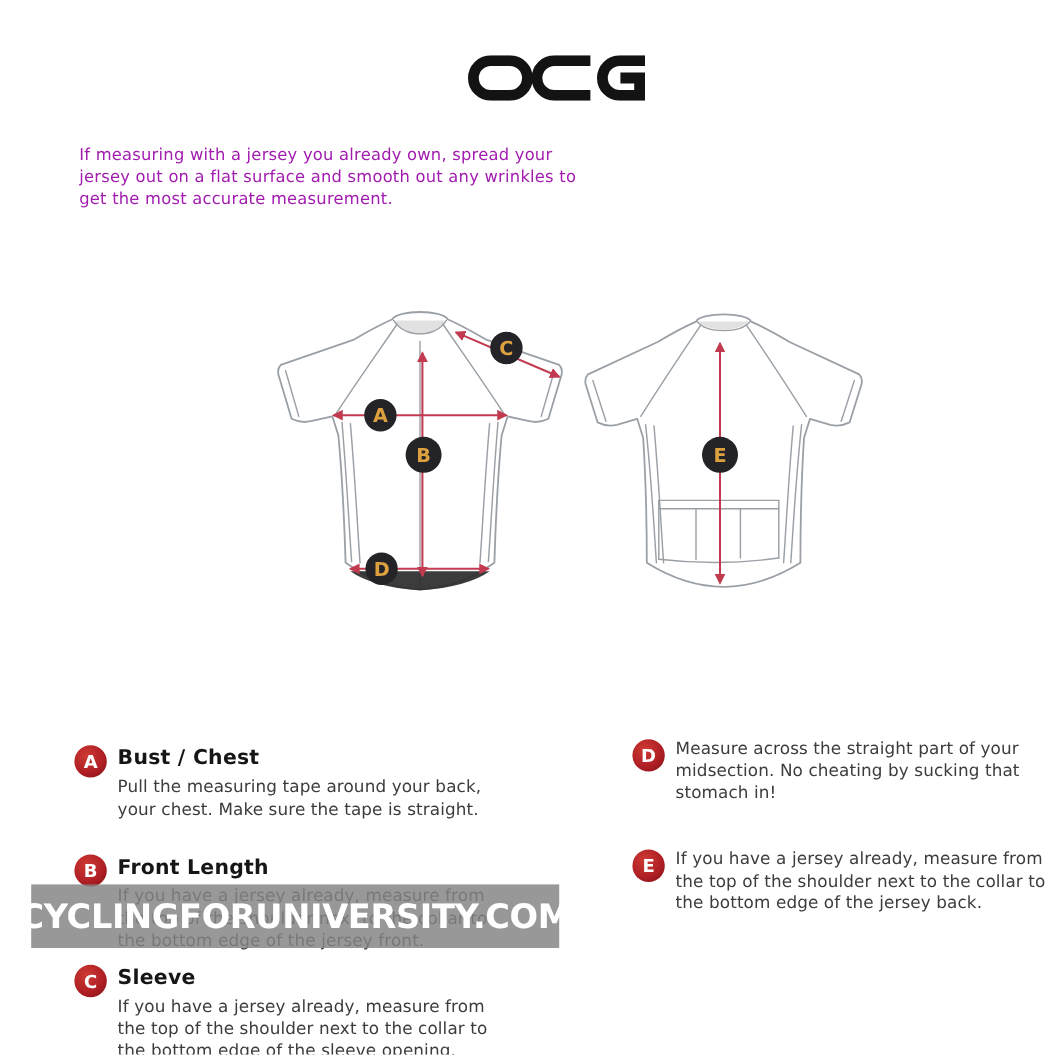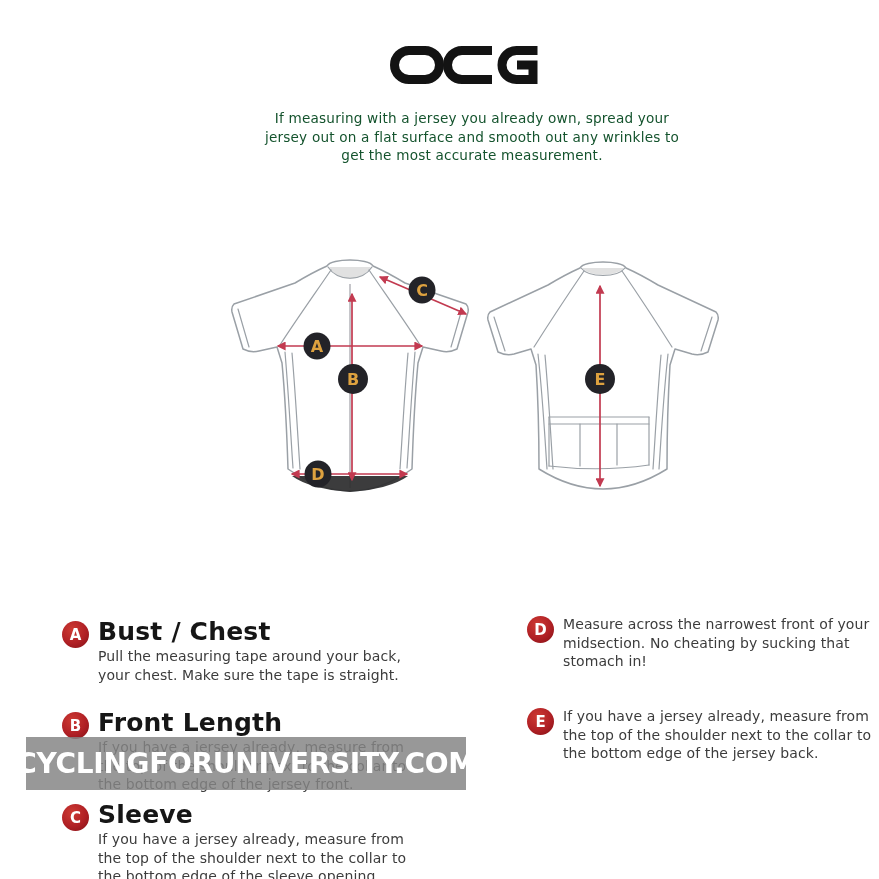--- a/index.html
+++ b/index.html
@@ -6,23 +6,23 @@
   .page {
     position:relative; width:879px; height:879px; overflow:hidden;
     background:#ffffff; font-family:"DejaVu Sans", sans-serif;
   }
 
   
   .logo-wrap { position:absolute; left:390px; top:46px; width:152px; height:38px; }
 
   
   .intro {
-    position:absolute; left:66px; top:109px; width:812px;
-    text-align:center; font-size:13.6px; line-height:18.6px;
-    color:#14532d; letter-spacing:0.2px;
+    position:absolute; left:66px; top:120px; width:812px;
+    text-align:left; font-size:13.6px; line-height:18.6px;
+    color:#a21caf; letter-spacing:0.2px;
   }
 
   
   .diagram { position:absolute; left:0; top:0; width:879px; height:879px; z-index:0; }
   .obody  { fill:#ffffff; stroke:var(--jersey-outline,#9aa0a6); stroke-width:1.5; stroke-linejoin:round; stroke-linecap:round; }
   .oline  { fill:none; stroke:var(--jersey-outline,#9aa0a6); stroke-width:1.2; stroke-linejoin:round; stroke-linecap:round; }
   .zipper { stroke:#b8b8bd; stroke-width:1.6; }
   .arrow  { stroke:var(--arrow,#c23a50); stroke-width:1.7; fill:none; }
   .ah     { fill:var(--arrow,#c23a50); }
   .marker-circle { fill:var(--marker-circle,#232328); }
@@ -37,21 +37,21 @@
   .section { position:absolute; display:flex; gap:9px; z-index:1; }
   .sec-left  { width:415px; }
   .sec-right { width:352px; }
   .badge {
     flex:0 0 27px; width:27px; height:27px; margin-top:1px; border-radius:50%;
     background: radial-gradient(circle at 38% 32%, #cd3a33 0%, var(--badge,#b02025) 55%, #801015 100%);
     color:#fff; font-weight:bold; font-size:15px;
     display:flex; align-items:center; justify-content:center;
   }
   .sec-title {
-    font-size:25px; line-height:24px; font-weight:bold;
+    font-size:17px; line-height:24px; font-weight:bold;
     color:#161616; letter-spacing:0.2px; margin-bottom:3px;
   }
   .sec-line { font-size:14px; line-height:18.6px; color:#3c3c3c; letter-spacing:0.1px; }
 
   #sec-bust        { left:62px;  top:620px; }
   #sec-frontlength { left:62px;  top:711px; }
   #sec-sleeve      { left:62px;  top:803px; }
   #sec-waist       { left:527px; top:615px; }
   #sec-backlength  { left:527px; top:707px; }
 
@@ -213,21 +213,21 @@
       <div class="sec-title">Sleeve</div>
       <div class="sec-line">If you have a jersey already, measure from</div>
       <div class="sec-line">the top of the shoulder next to the collar to</div>
       <div class="sec-line">the bottom edge of the sleeve opening.</div>
     </div>
   </div>
 
   <div class="section sec-right" id="sec-waist">
     <div class="badge">D</div>
     <div>
-      <div class="sec-line">Measure across the narrowest front of your</div>
+      <div class="sec-line">Measure across the straight part of your</div>
       <div class="sec-line">midsection. No cheating by sucking that</div>
       <div class="sec-line">stomach in!</div>
     </div>
   </div>
 
   <div class="section sec-right" id="sec-backlength">
     <div class="badge">E</div>
     <div>
       <div class="sec-line">If you have a jersey already, measure from</div>
       <div class="sec-line">the top of the shoulder next to the collar to</div>

